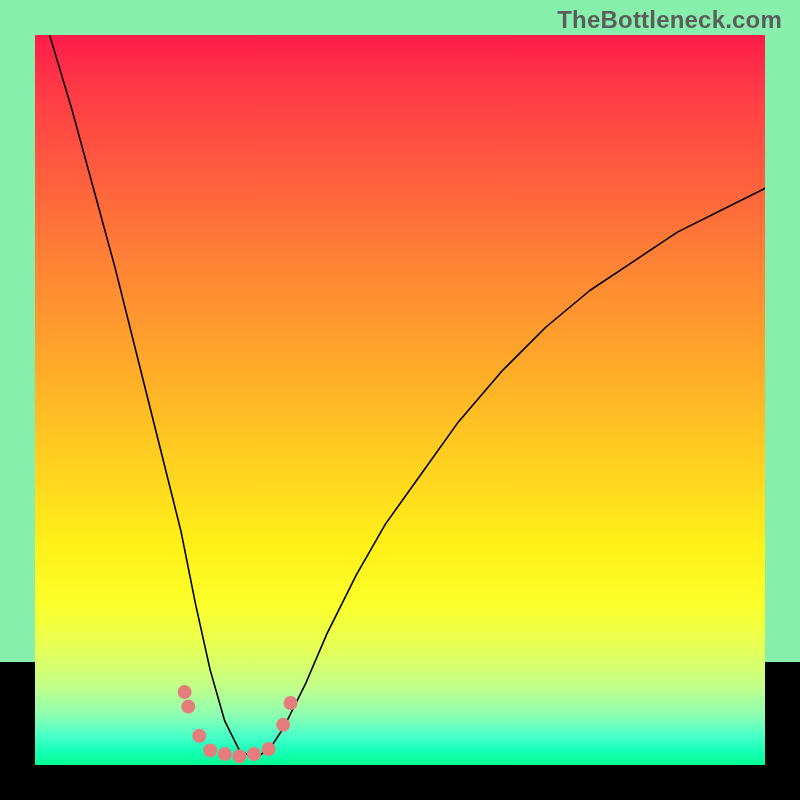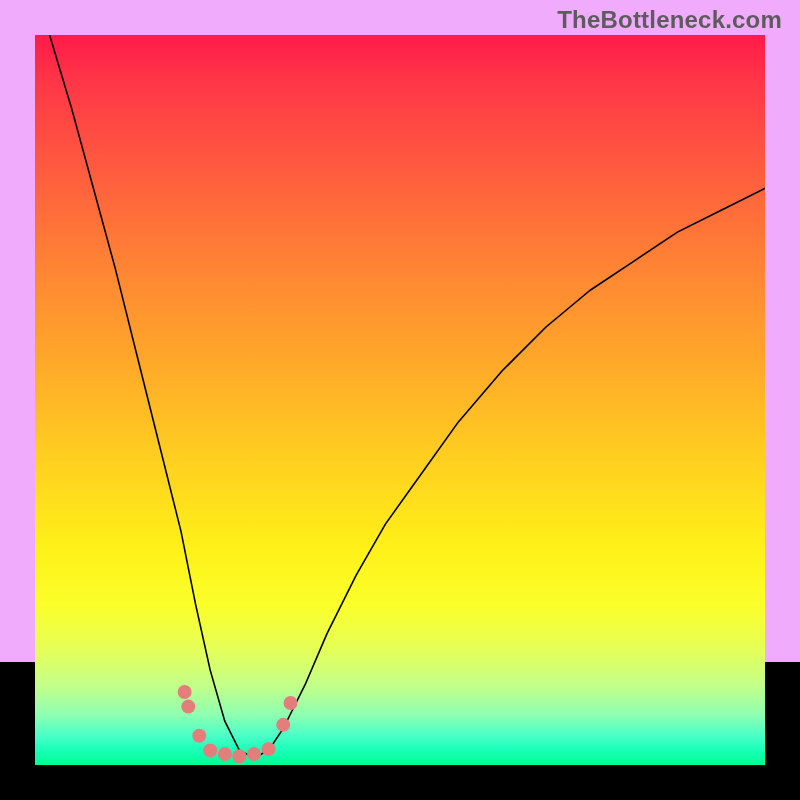--- a/index.html
+++ b/index.html
@@ -1,21 +1,21 @@
 <!DOCTYPE html>
 <html><head>
 <meta charset="utf-8">
 <style>
   * { margin: 0; padding: 0; box-sizing: border-box; }
   html, body { width: 800px; height: 800px; overflow: hidden; background: #000; }
   .frame {
     position: absolute;
     left: 0; top: 0;
     width: 800px; height: 662px;
-    background: #f0abfc;
+    background: #86efac;
   }
   .plot {
     position: absolute;
     left: 35px; top: 35px;
     width: 730px; height: 730px;
     background: linear-gradient(to bottom,
       #ff1a4a 0%,
       #ff3547 6%,
       #ff5a3f 18%,
       #ff8534 32%,

